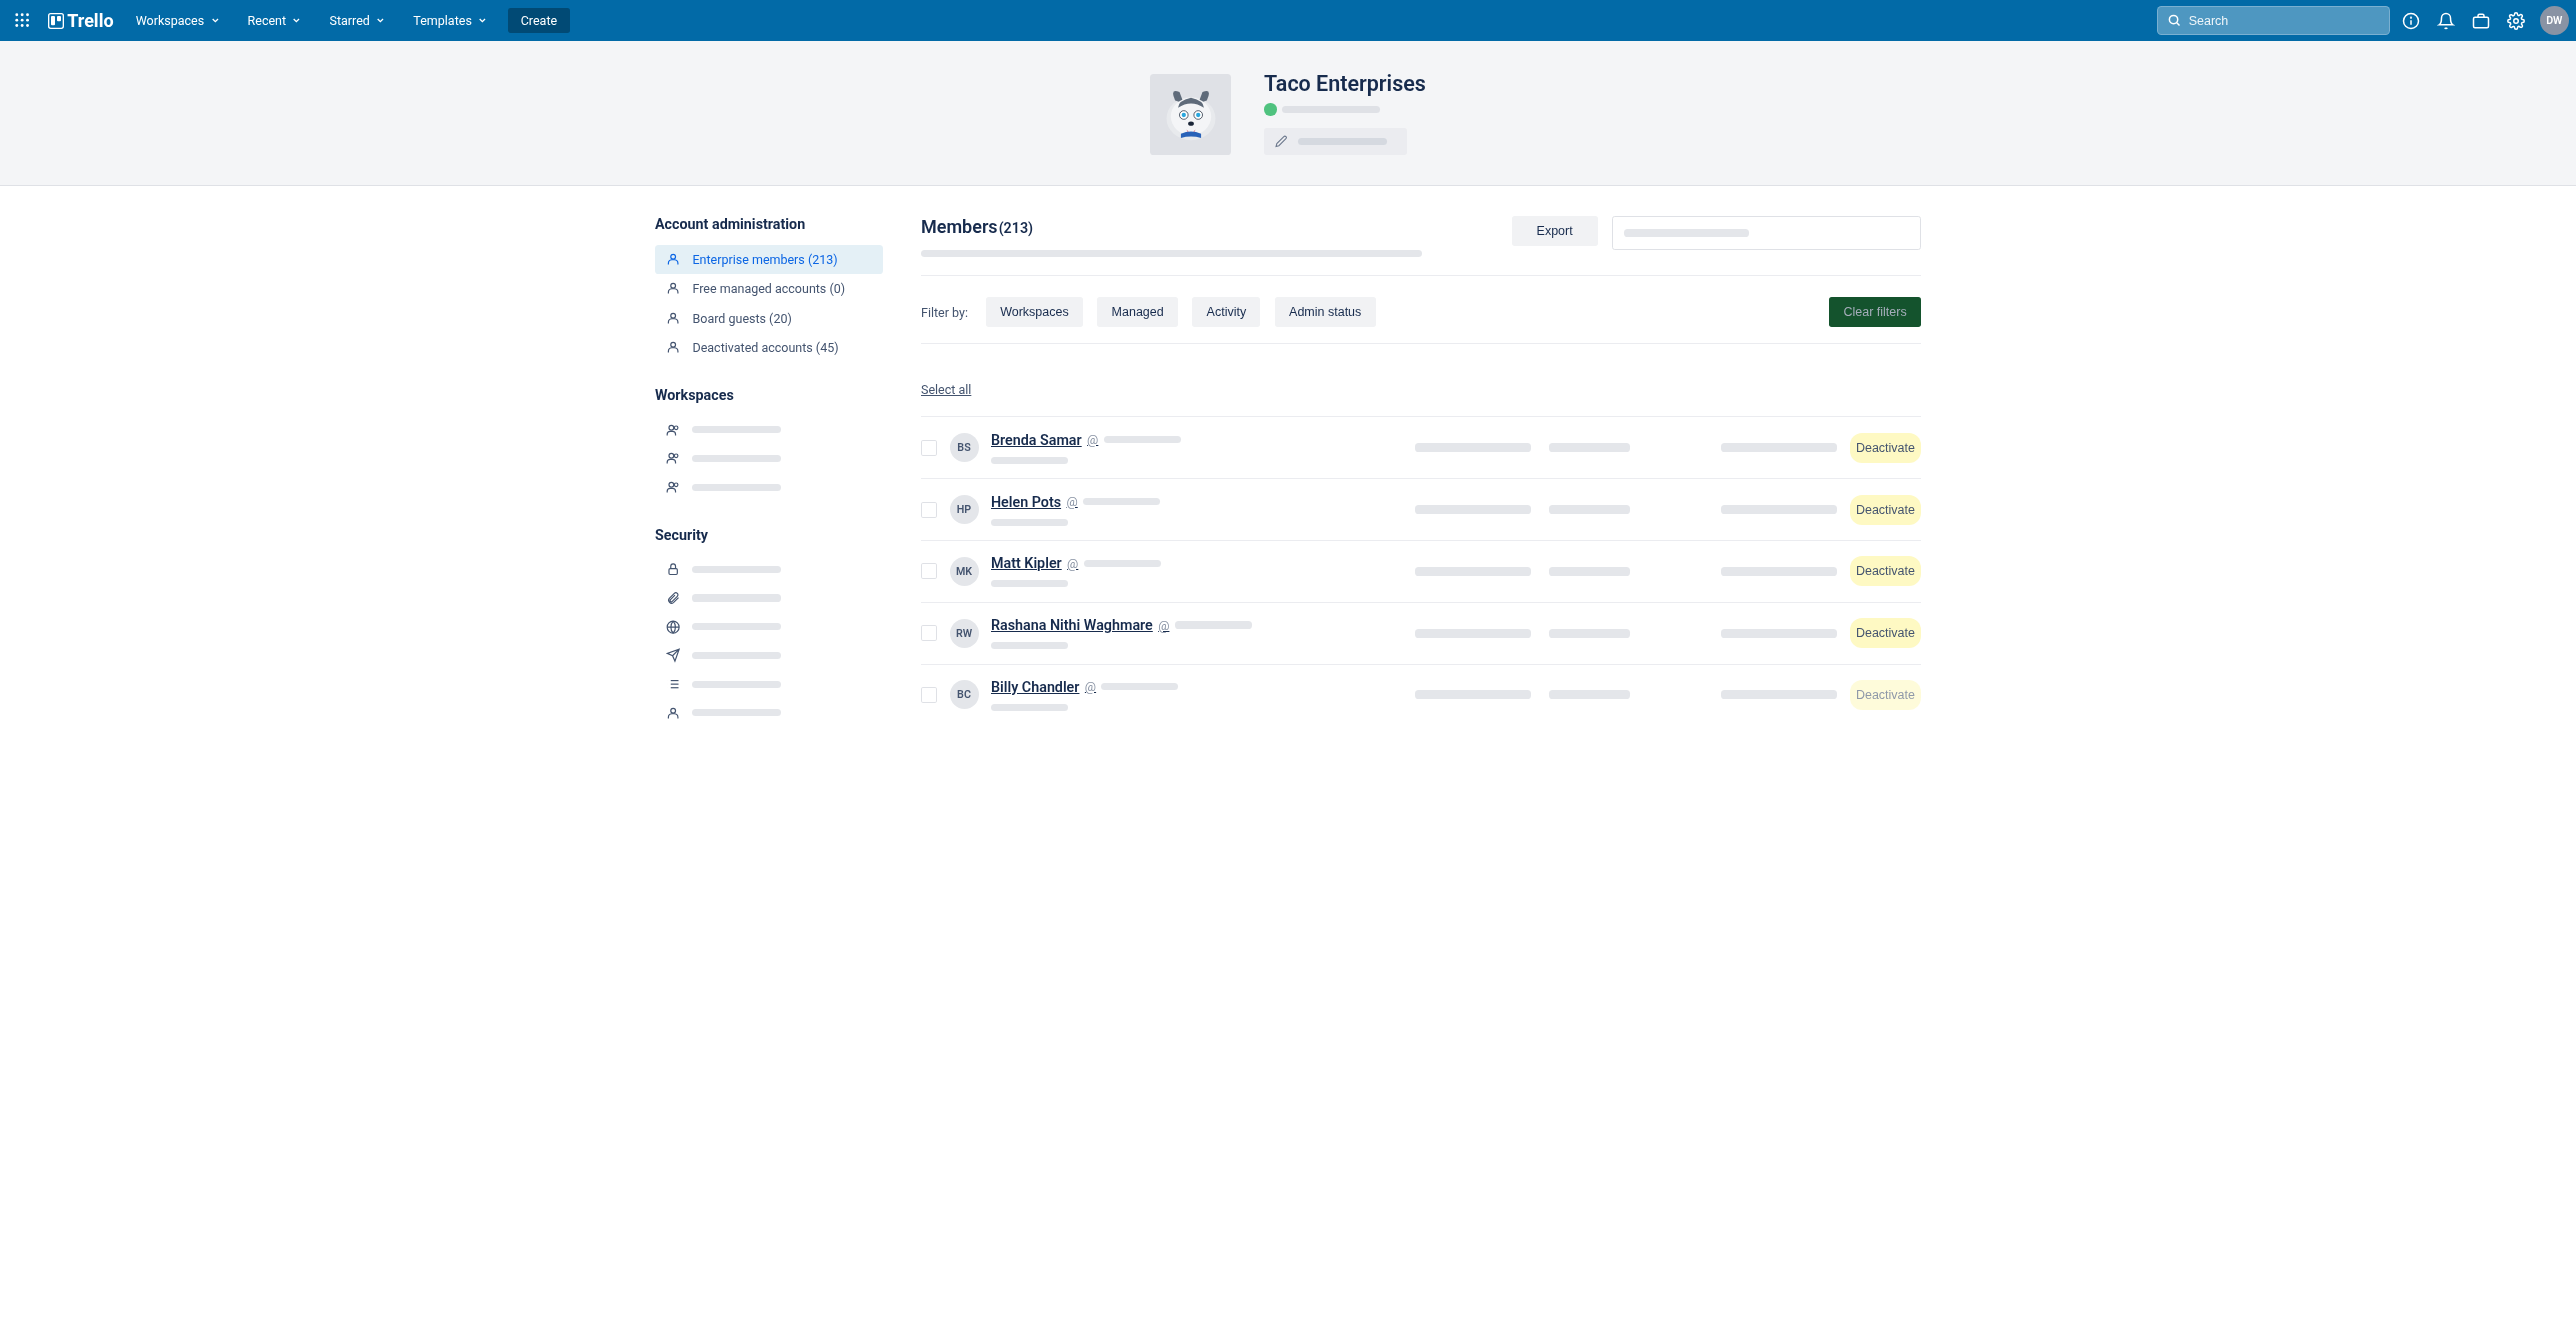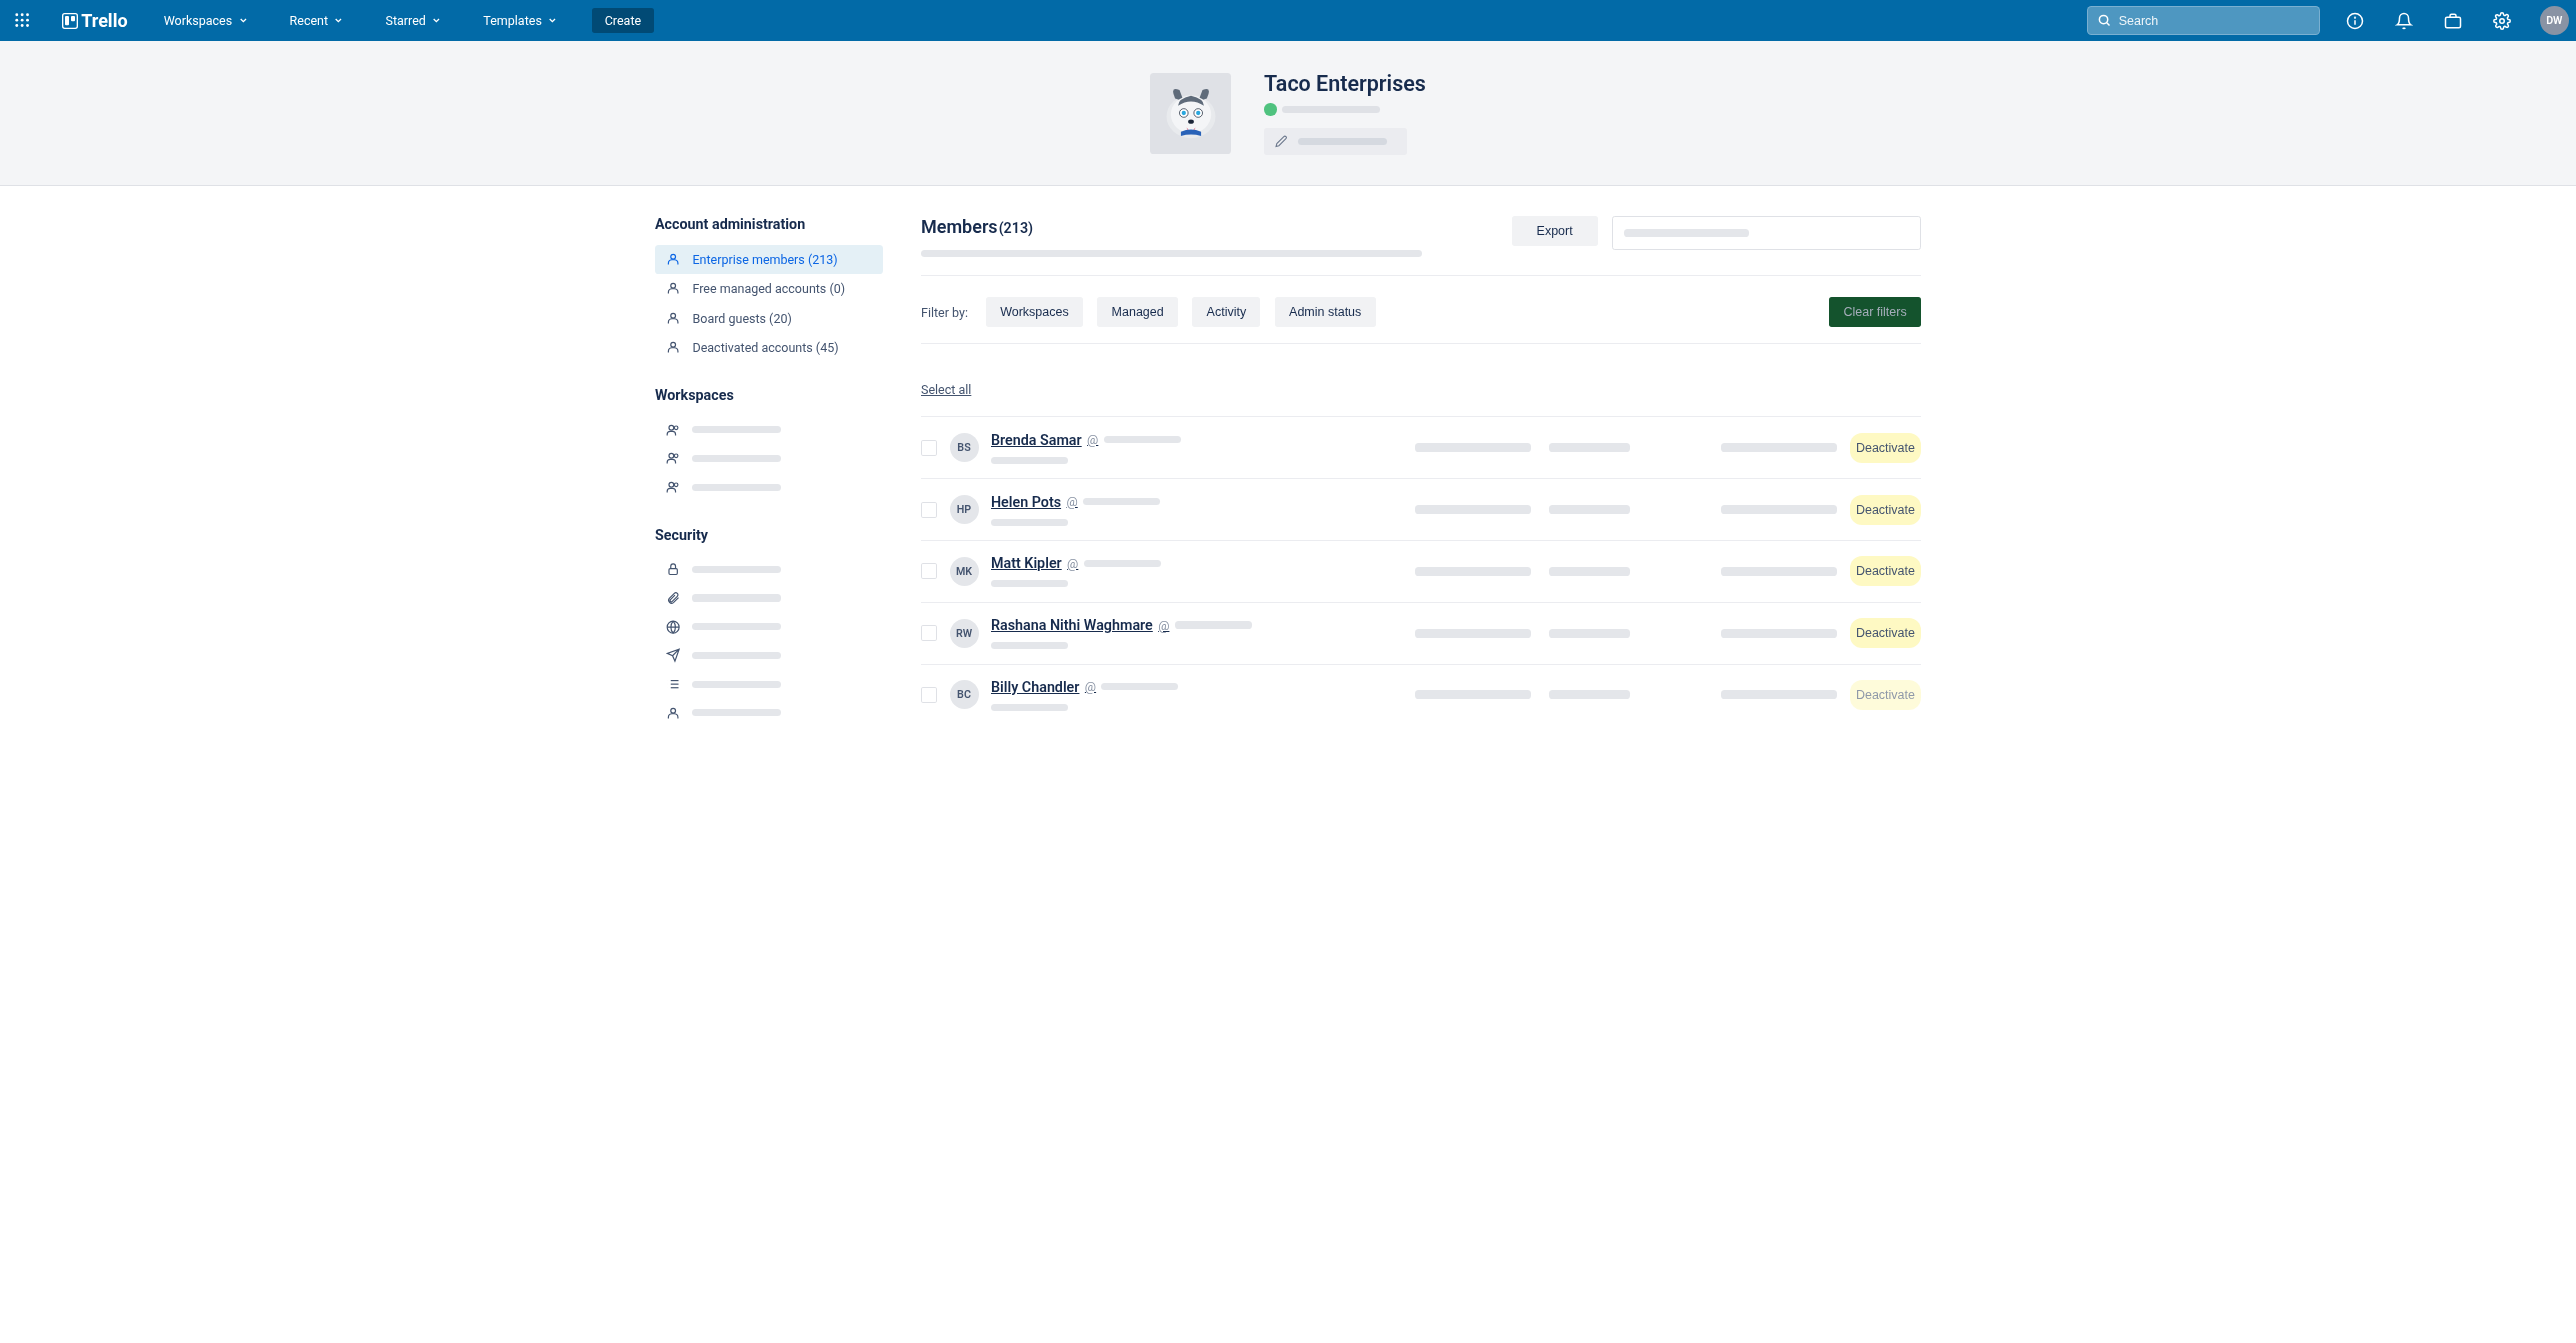--- a/index.html
+++ b/index.html
@@ -1,33 +1,33 @@
 <!DOCTYPE html>
 <html style="font-size:14.3px"><head>
 <meta charset="utf-8">
 <style>
 * { box-sizing: border-box; margin: 0; padding: 0; }
 body { font-family: -apple-system, BlinkMacSystemFont, "Segoe UI", Roboto, sans-serif; background: #fff; color: #172b4d; }
 
 
-.topnav { background: #026aa7; height: 41px; display: flex; align-items: center; padding: 0 7.2px; color: #fff; gap: 20px; }
+.topnav { background: #026aa7; height: 41px; display: flex; align-items: center; padding: 0 7.2px; color: #fff; gap: 6px; }
 .topnav .apps-icon { width: 29px; height: 29px; display: flex; align-items: center; justify-content: center; }
 .topnav .logo { display: flex; align-items: center; gap: 3.6px; font-weight: 700; font-size: 18px; padding: 0 5.4px; }
 .topnav .nav-item { display: flex; align-items: center; gap: 5.4px; padding: 5.4px 10.7px; border-radius: 2.7px; cursor: pointer; font-size: 12.5px; }
 .topnav .create-btn { background: #014a75; padding: 5.4px 12.5px; border-radius: 2.7px; cursor: pointer; font-size: 12.5px; margin-left: 3.6px; }
 .topnav .spacer { flex: 1; }
 .topnav .search-box { background: rgba(255,255,255,0.3); border-radius: 4.5px; height: 29.5px; width: 233px; display: flex; align-items: center; padding: 0 9px; gap: 7.2px; border: 0.9px solid rgba(255,255,255,0.25); }
 .topnav .search-box input { background: transparent; border: none; outline: none; color: #fff; font-size: 12.5px; flex: 1; }
 .topnav .search-box input::placeholder { color: rgba(255,255,255,0.9); }
 .topnav .icon-btn { width: 29px; height: 29px; display: flex; align-items: center; justify-content: center; cursor: pointer; color:#fff; }
 .topnav .avatar { width: 29px; height: 29px; border-radius: 50%; background: #8993a4; color: #fff; display: flex; align-items: center; justify-content: center; font-size: 10.7px; font-weight: 600; margin-left: 3.6px; }
 
 
 .header-section { background: #f4f5f7; border-bottom: 0.9px solid #dfe1e6; padding: 30px 0 30px 0; }
-.header-inner { max-width: 1324px; margin: 0 auto; display: flex; justify-content: center; align-items: center; gap: 33px; }
+.header-inner { max-width: 1324px; margin: 0 auto; display: flex; justify-content: center; align-items: flex-end; gap: 33px; }
 .header-avatar { width: 81px; height: 81px; border-radius: 3.6px; background: #dfe1e6; overflow: hidden; display:flex; align-items:center; justify-content:center; }
 .header-title { font-size: 21.5px; font-weight: 600; color: #172b4d; margin-bottom: 7.2px; }
 .header-meta { display: flex; align-items: center; gap: 5.4px; margin-bottom: 12.5px; }
 .header-globe { width:12.5px; height:12.5px; border-radius:50%; background:#4fc27f; display:inline-block; }
 .header-skel { height: 7.2px; width:98px; background: #dfe1e6; border-radius: 3.6px; }
 .header-edit { background: #ebecf0; border-radius: 2.7px; padding: 7.2px 10.7px; display: flex; align-items: center; gap: 10.7px; width: 143px; }
 .header-edit .skel { height: 7.2px; width:89px; background: #d5d9e0; border-radius: 3.6px; }
 
 
 .body-wrap { display: flex; max-width: 1324px; margin: 0 auto; }

